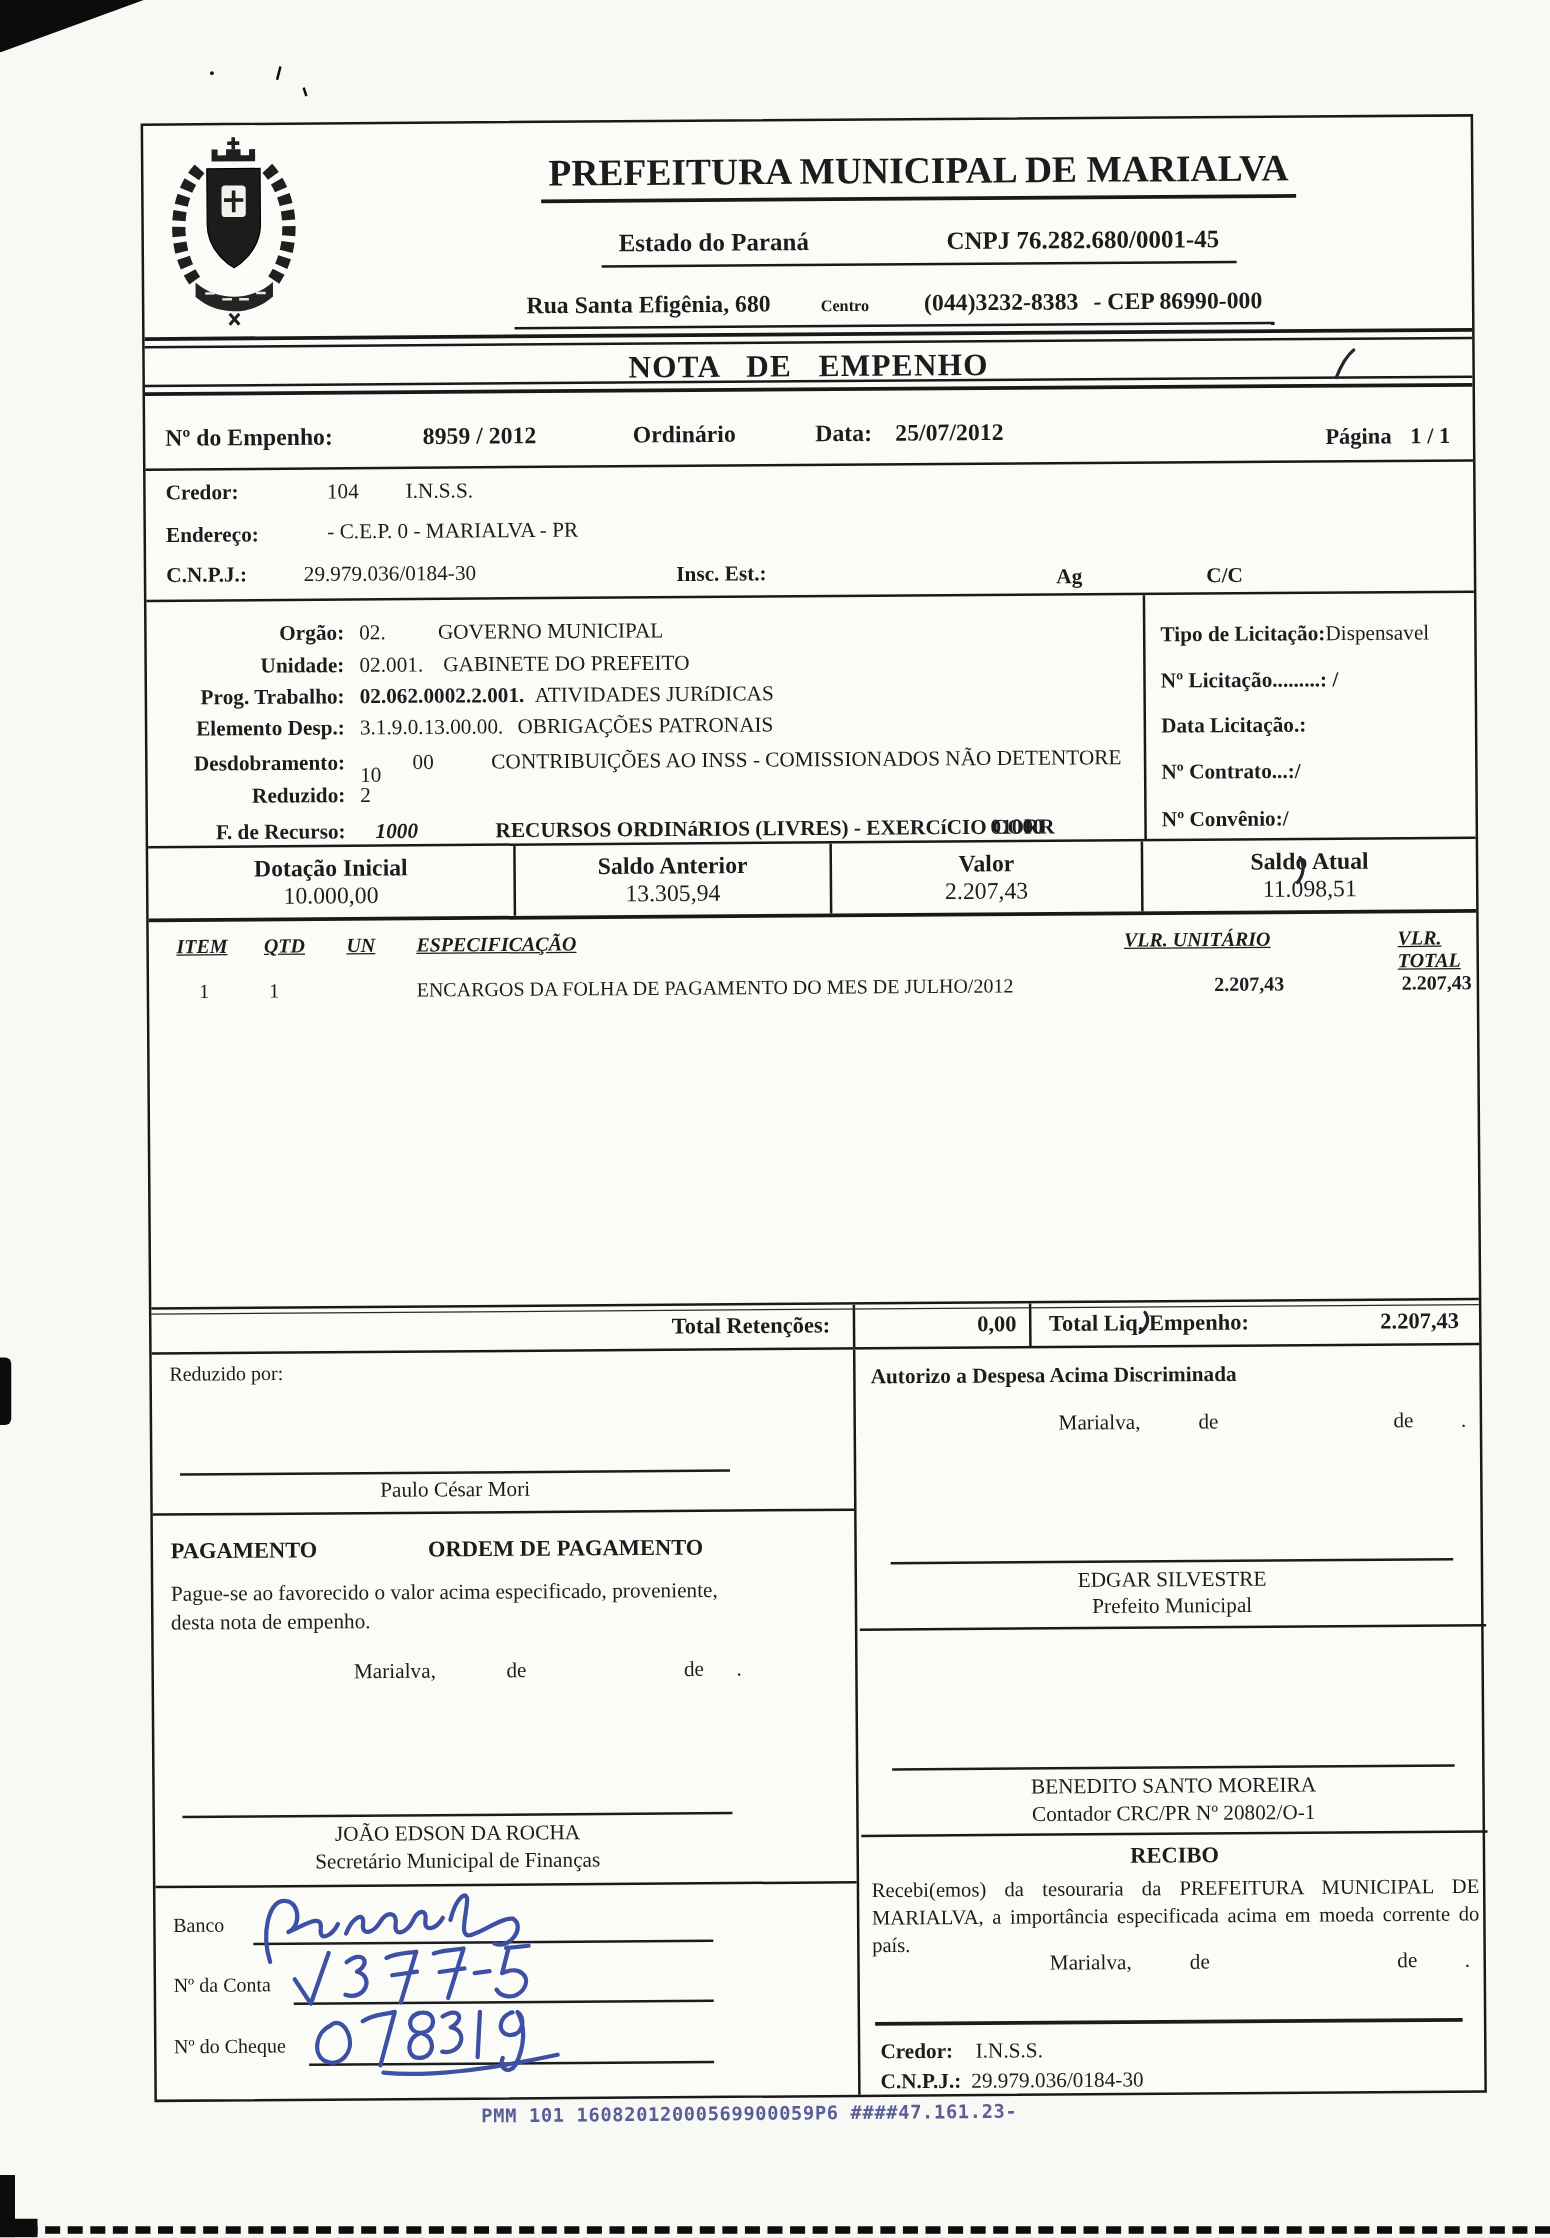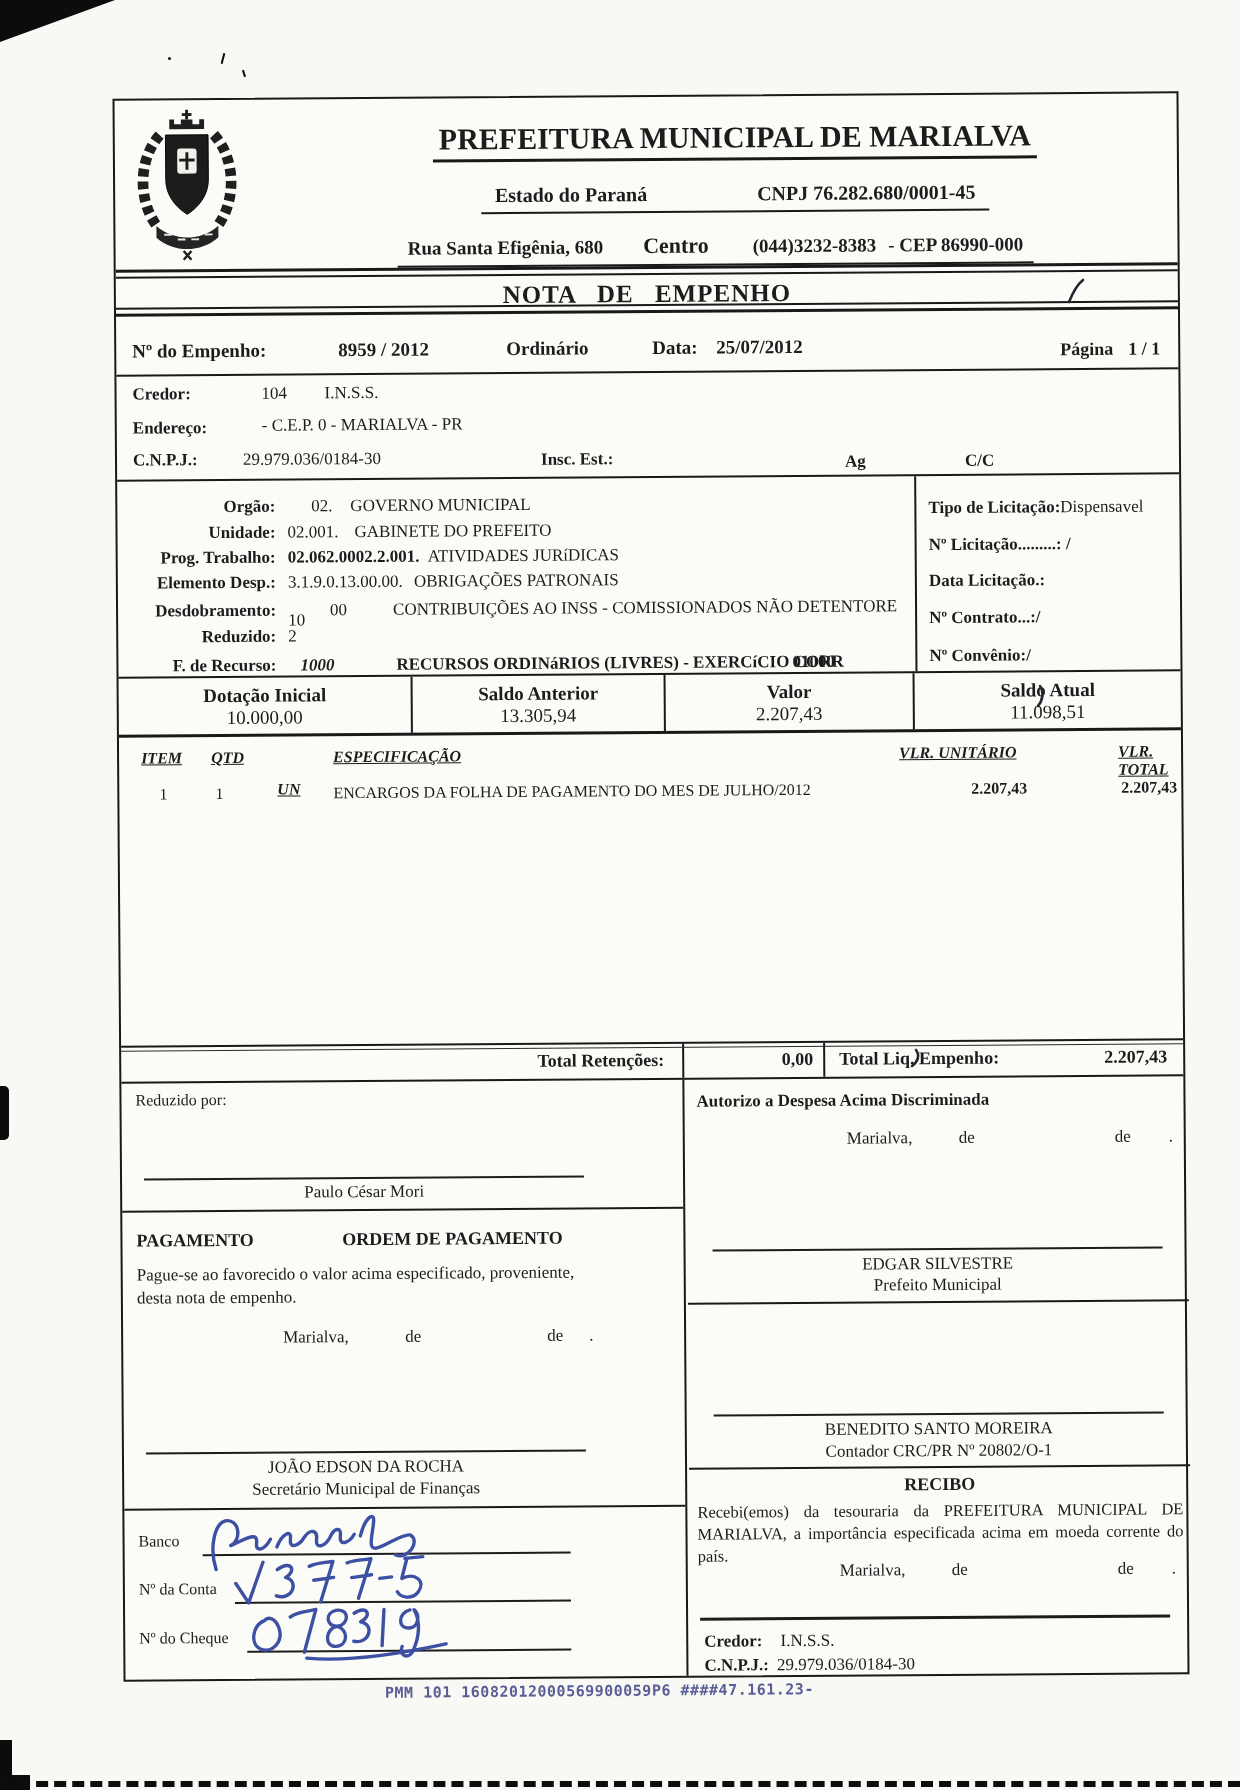--- a/index.html
+++ b/index.html
@@ -81,21 +81,21 @@
       <div class="abs ctr" style="left:240px;top:24px;width:760px;">
         <span style="display:inline-block;font-weight:bold;font-size:30px;border-bottom:3px solid #191919;padding:0 6px 3px;">PREFEITURA MUNICIPAL DE MARIALVA</span>
       </div>
       <div class="abs ctr" style="left:280px;top:86px;width:680px;">
         <span style="display:inline-block;border-bottom:2px solid #191919;padding:0 14px 5px;">
           <span class="b" style="font-size:20px;margin-right:110px;">Estado do Paraná</span><span class="b" style="font-size:20px;">CNPJ 76.282.680/0001-45</span>
         </span>
       </div>
       <div class="abs ctr" style="left:130px;top:136px;width:940px;">
         <span style="display:inline-block;border-bottom:2px solid #191919;padding:0 10px 5px;">
-          <span class="b" style="font-size:19px;margin-right:40px;">Rua Santa Efigênia, 680</span><span class="b" style="font-size:22px;margin-right:44px;">Centro</span><span class="b" style="font-size:19px;margin-right:12px;">(044)3232-8383</span><span class="b" style="font-size:19px;">- CEP 86990-000</span>
+          <span class="b" style="font-size:19px;margin-right:40px;">Rua Santa Efigênia, 680</span><span class="b" style="font-size:13px;margin-right:44px;">Centro</span><span class="b" style="font-size:19px;margin-right:12px;">(044)3232-8383</span><span class="b" style="font-size:19px;">- CEP 86990-000</span>
         </span>
       </div>
     </div>
 
     <div class="sec bb3" id="nota-bar" style="top:172px;height:44px;">
       <div class="ctr" style="padding-top:11px;">
         <span class="b" style="font-size:25px;word-spacing:14px;letter-spacing:1px;">NOTA DE EMPENHO</span>
       </div>
     </div>
 
@@ -119,21 +119,21 @@
       <span class="abs" style="left:126px;top:74px;">29.979.036/0184-30</span>
       <span class="abs b" style="left:424px;top:76px;">Insc. Est.:</span>
       <span class="abs b" style="left:728px;top:80px;">Ag</span>
       <span class="abs b" style="left:848px;top:80px;">C/C</span>
     </div>
 
     <div class="sec" id="budget-sec" style="top:381px;height:195px;">
 
       <div class="abs" style="left:0;top:16px;width:795px;">
         <span class="abs b rt" style="left:0;width:158px;">Orgão:</span>
-        <span class="abs" style="left:170px;margin-left:24px;">02.</span>
+        <span class="abs" style="left:170px;">02.</span>
         <span class="abs" style="left:233px;">GOVERNO MUNICIPAL</span>
       </div>
 
       <div class="abs" style="left:0;top:42px;width:795px;">
         <span class="abs b rt" style="left:0;width:158px;">Unidade:</span>
         <span class="abs" style="left:170px;">02.001.</span>
         <span class="abs" style="left:237px;">GABINETE DO PREFEITO</span>
       </div>
 
       <div class="abs" style="left:0;top:67px;width:795px;">
@@ -193,21 +193,21 @@
       </div>
       <div class="cell ctr" style="width:266px;">
         <div class="b">Saldo Atual</div>
         <div>11.098,51</div>
       </div>
     </div>
 
     <div class="sec" id="items-sec" style="top:637px;height:308px;font-size:16px;">
       <span class="abs b i" style="left:22px;top:12px;text-decoration:underline;">ITEM</span>
       <span class="abs b i" style="left:92px;top:12px;text-decoration:underline;">QTD</span>
-      <span class="abs b i" style="left:158px;top:12px;text-decoration:underline;margin-top:32px;">UN</span>
+      <span class="abs b i" style="left:158px;top:12px;text-decoration:underline;">UN</span>
       <span class="abs b i" style="left:214px;top:12px;text-decoration:underline;">ESPECIFICAÇÃO</span>
       <span class="abs b i" style="left:780px;top:12px;text-decoration:underline;">VLR. UNITÁRIO</span>
       <span class="abs b i" style="left:999px;top:12px;text-decoration:underline;">VLR. TOTAL</span>
       <div class="abs" style="left:0;top:48px;width:100%;">
         <span class="abs" style="left:40px;">1</span>
         <span class="abs" style="left:96px;">1</span>
         <span class="abs" style="left:214px;white-space:nowrap;">ENCARGOS DA FOLHA DE PAGAMENTO DO MES DE JULHO/2012</span>
         <span class="abs b rt" style="left:760px;width:148px;">2.207,43</span>
         <span class="abs b rt" style="left:910px;width:148px;">2.207,43</span>
       </div>

